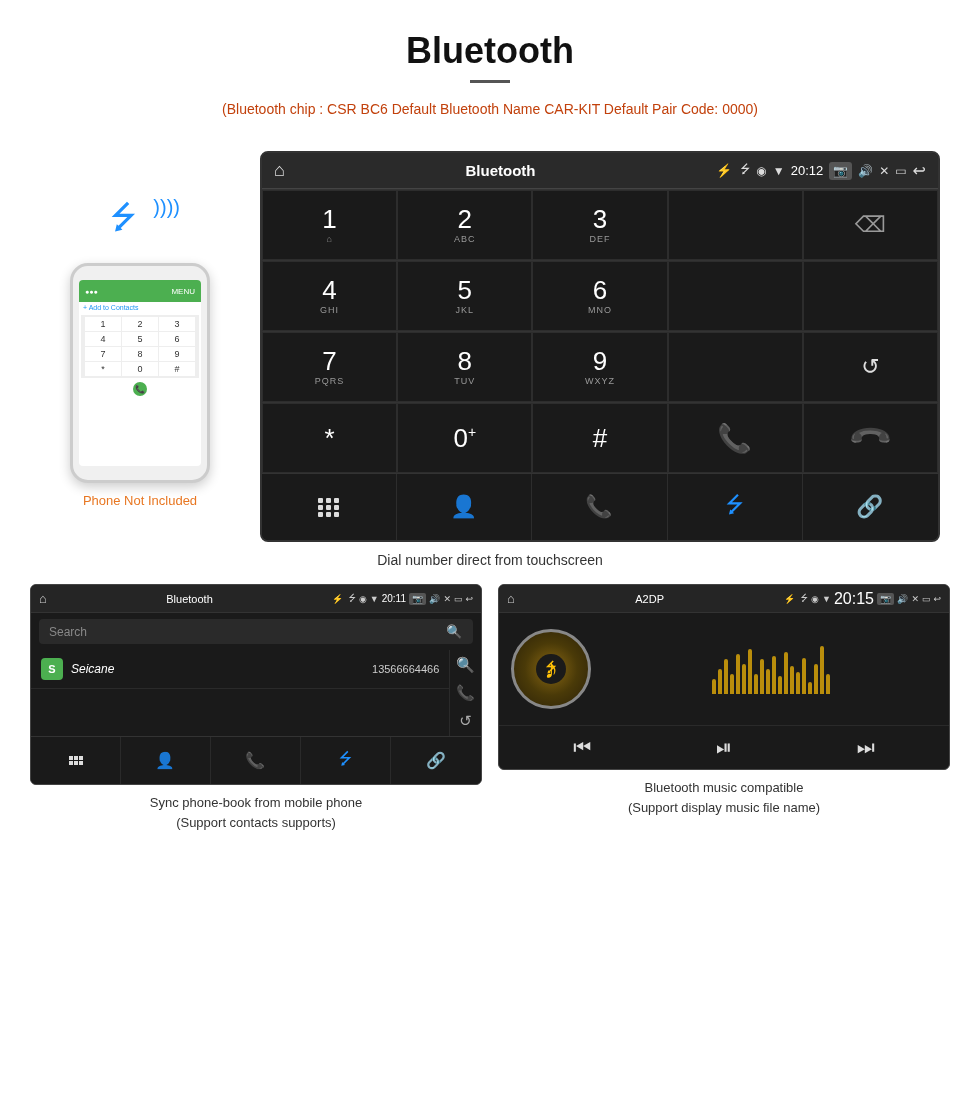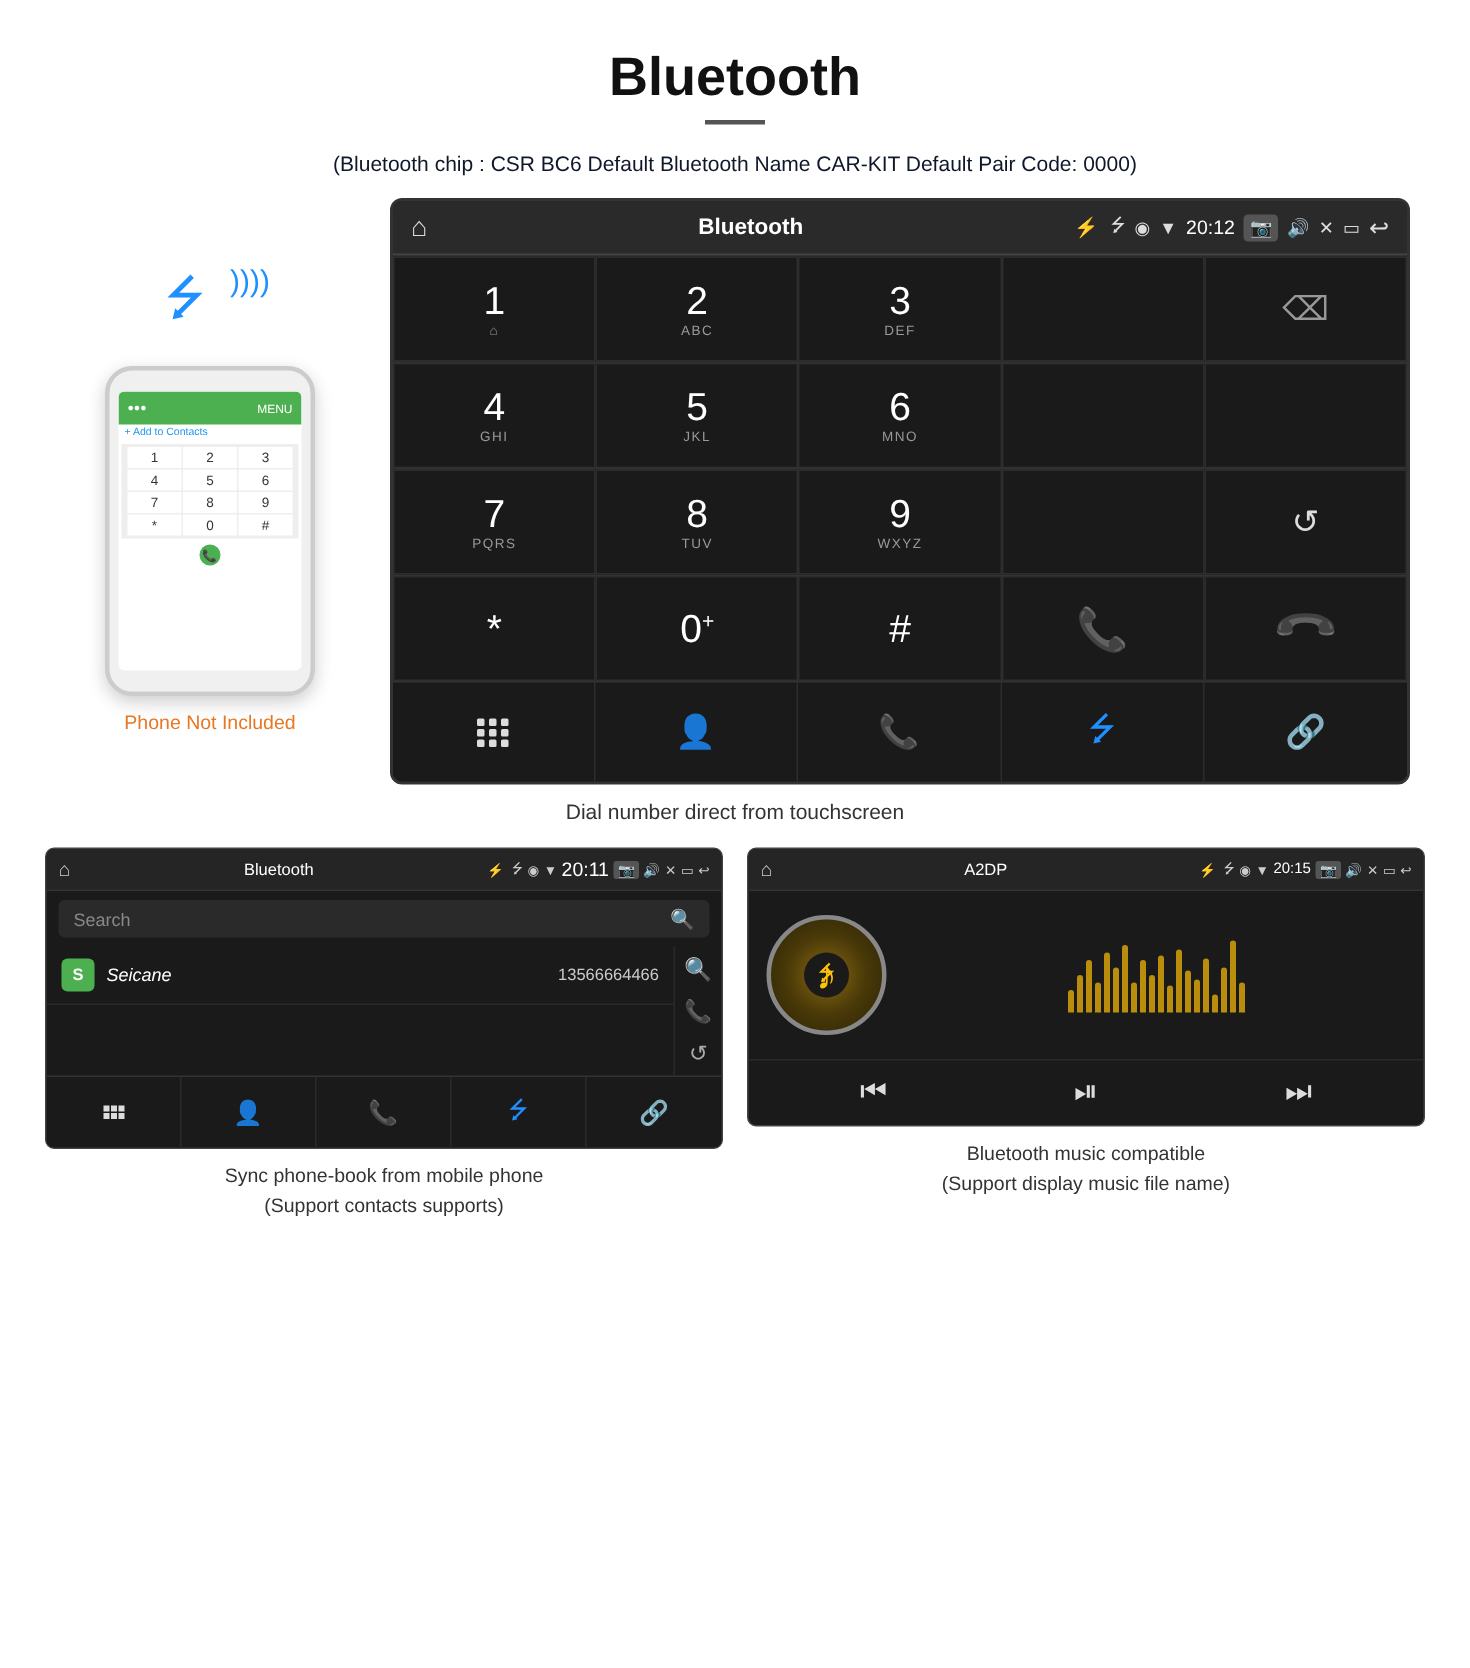--- a/index.html
+++ b/index.html
@@ -29,22 +29,22 @@
       margin: 0 auto 18px;
     }
     .page-description {
       font-size: 15px;
       color: #444;
       line-height: 1.6;
       margin-bottom: 6px;
     }
     .bluetooth-specs {
       font-size: 14px;
-      color: #0f172a;
-      margin-bottom: 5px;
+      color: #c2410c;
+      margin-bottom: 24px;
     }
 
     
     .main-screenshot-area {
       display: flex;
       align-items: flex-start;
       justify-content: center;
       padding: 0 40px;
       gap: 20px;
       margin-bottom: 10px;
@@ -554,21 +554,21 @@
     <div class="phonebook-screen">
 
       <div class="pb-status-bar">
         <span class="pb-home-icon">⌂</span>
         <span class="pb-status-title">Bluetooth</span>
         <span style="color:#ccc; font-size:9px;">⚡</span>
         <div class="pb-status-icons">
           <span>⭍</span>
           <span>◉</span>
           <span>▼</span>
-          <span style="color:#fff;font-size:13px;">20:11</span>
+          <span style="color:#fff;font-size:10px;">20:11</span>
           <span style="background:#555;padding:1px 3px;border-radius:2px;">📷</span>
           <span>🔊</span>
           <span>✕</span>
           <span>▭</span>
           <span>↩</span>
         </div>
       </div>
 
       <div class="pb-search-bar">
         <span class="pb-search-text">Search</span>
@@ -625,21 +625,21 @@
     <div class="music-screen">
 
       <div class="ms-status-bar">
         <span class="ms-home-icon">⌂</span>
         <span class="ms-status-title">A2DP</span>
         <span style="color:#ccc; font-size:9px;">⚡</span>
         <div class="ms-status-icons">
           <span>⭍</span>
           <span>◉</span>
           <span>▼</span>
-          <span style="color:#fff; font-size:10px;">20:15</span>
+          <span style="color:#fff; font-size:16px;">20:15</span>
           <span style="background:#555;padding:1px 3px;border-radius:2px;">📷</span>
           <span>🔊</span>
           <span>✕</span>
           <span>▭</span>
           <span>↩</span>
         </div>
       </div>
 
       <div class="ms-content">
 

